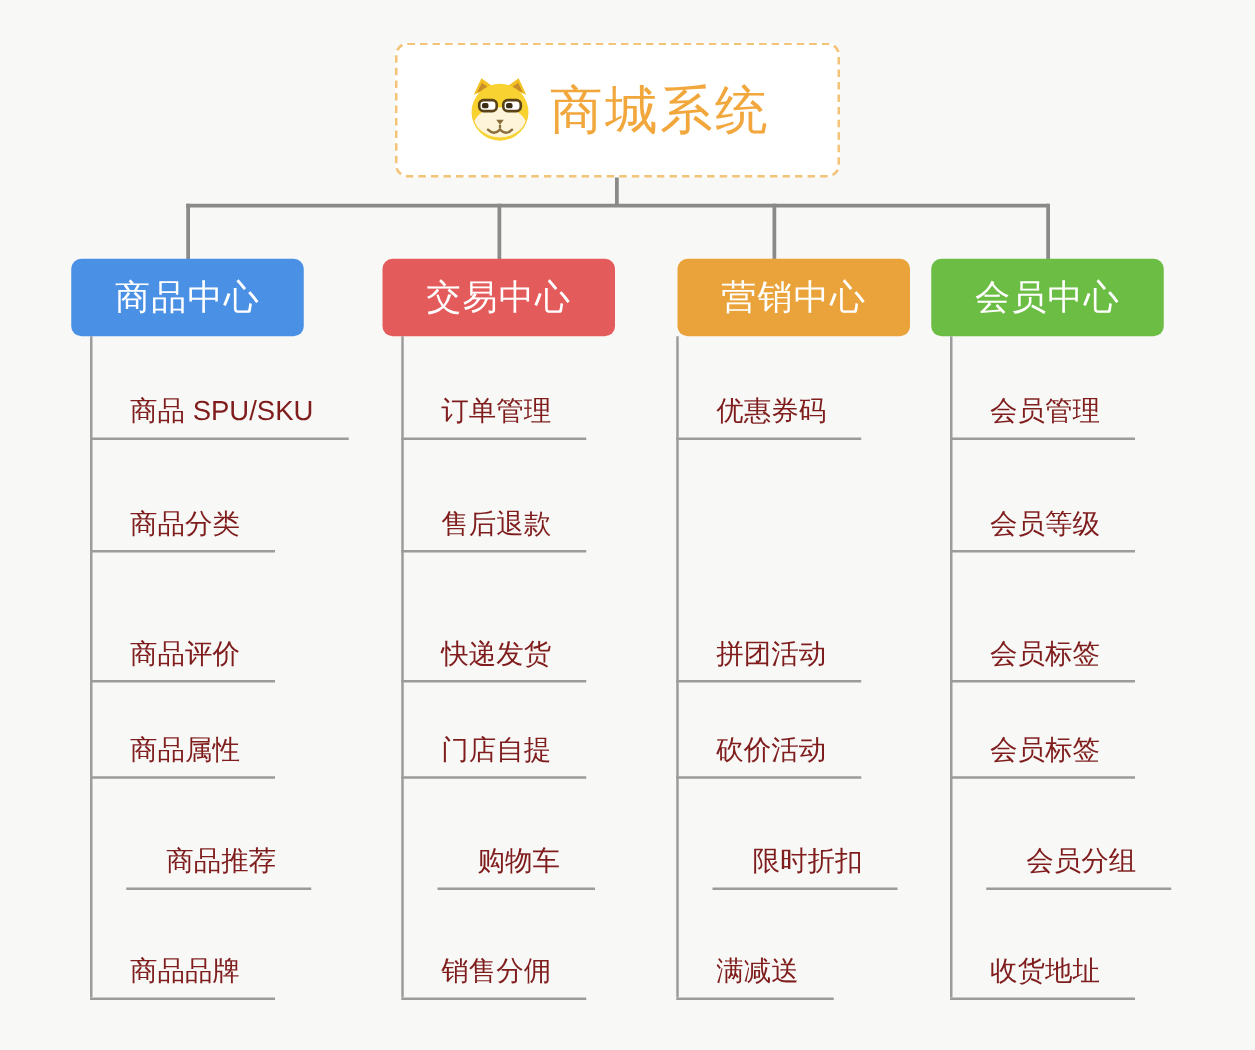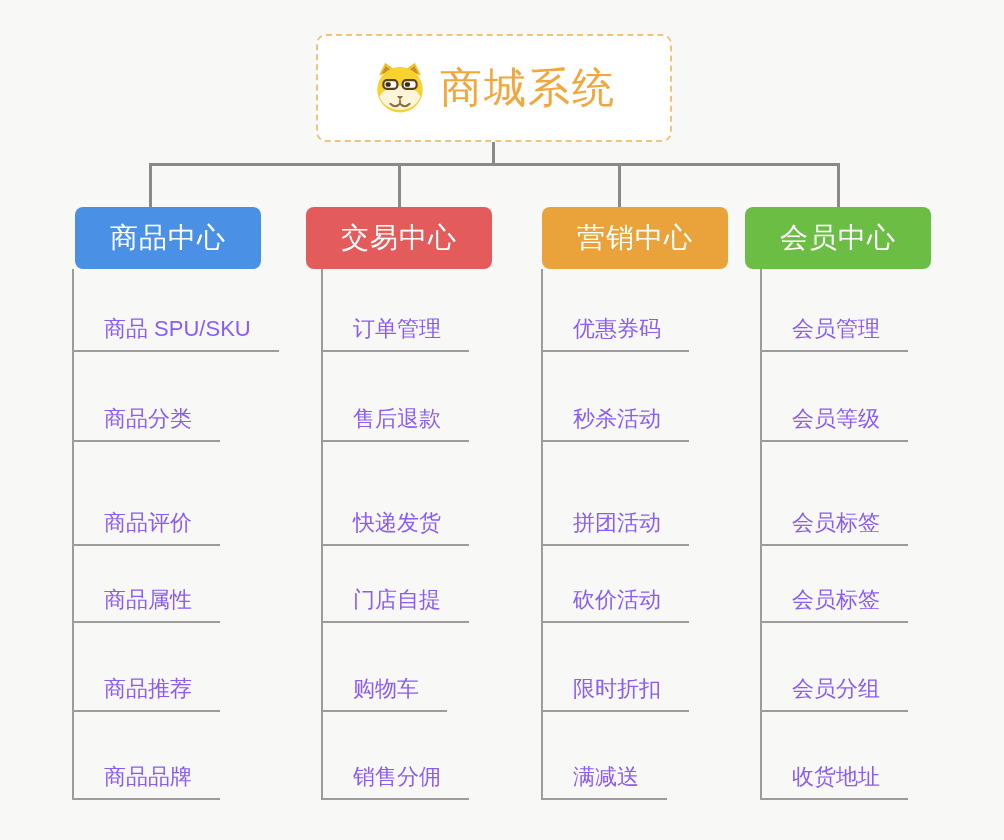--- a/index.html
+++ b/index.html
@@ -51,21 +51,21 @@
     width: 186px; height: 62px;
     border-radius: 8px;
     display: flex;
     align-items: center;
     justify-content: center;
     color: #ffffff;
     font-size: 28px;
     letter-spacing: 1px;
     white-space: nowrap;
   }
-  .branch-0 { left: 75px;  background: #4a90e4; }
+  .branch-0 { left: 57px;  background: #4a90e4; }
   .branch-1 { left: 306px; background: #e45b5b; text-align: right; }
   .branch-2 { left: 526px; background: #eaa33b; margin-left: 16px; }
   .branch-3 { left: 745px; background: #6cbd45; }
 
   
   .vline {
     position: absolute;
     top: 269px;
     width: 2px; height: 529px;
     background: #9c9c9c;
@@ -77,32 +77,32 @@
 
   
   .leaf {
     position: absolute;
     height: 46px;
     padding: 0 28px 6px 32px;
     display: flex;
     align-items: flex-end;
     border-bottom: 2px solid #9c9c9c;
     font-size: 22px;
-    color: #8b5cf6;
+    color: #7f1d1d;
     white-space: nowrap;
   }
   .col-0 { left: 72px; }
   .col-1 { left: 321px; }
   .col-2 { left: 541px; }
   .col-3 { left: 760px; }
   .row-0 { top: 306px; }
   .row-1 { top: 396px; }
   .row-2 { top: 500px; }
   .row-3 { top: 577px; }
-  .row-4 { top: 666px; }
+  .row-4 { top: 666px; margin-left: 29px; }
   .row-5 { top: 754px; }
 </style>
 </head>
 <body>
 
 <div class="canvas">
 
   <div class="root-node" style="border-color: rgb(243, 195, 119);">
     <span class="root-icon">
       <svg viewBox="0 0 64 64" xmlns="http://www.w3.org/2000/svg">
@@ -149,21 +149,20 @@
   <div class="leaf col-0 row-5">商品品牌</div>
 
   <div class="leaf col-1 row-0">订单管理</div>
   <div class="leaf col-1 row-1">售后退款</div>
   <div class="leaf col-1 row-2">快递发货</div>
   <div class="leaf col-1 row-3">门店自提</div>
   <div class="leaf col-1 row-4">购物车</div>
   <div class="leaf col-1 row-5">销售分佣</div>
 
   <div class="leaf col-2 row-0">优惠券码</div>
-  <div class="leaf col-2 row-1">秒杀活动</div>
   <div class="leaf col-2 row-2">拼团活动</div>
   <div class="leaf col-2 row-3">砍价活动</div>
   <div class="leaf col-2 row-4">限时折扣</div>
   <div class="leaf col-2 row-5">满减送</div>
 
   <div class="leaf col-3 row-0">会员管理</div>
   <div class="leaf col-3 row-1">会员等级</div>
   <div class="leaf col-3 row-2">会员标签</div>
   <div class="leaf col-3 row-3">会员标签</div>
   <div class="leaf col-3 row-4">会员分组</div>

